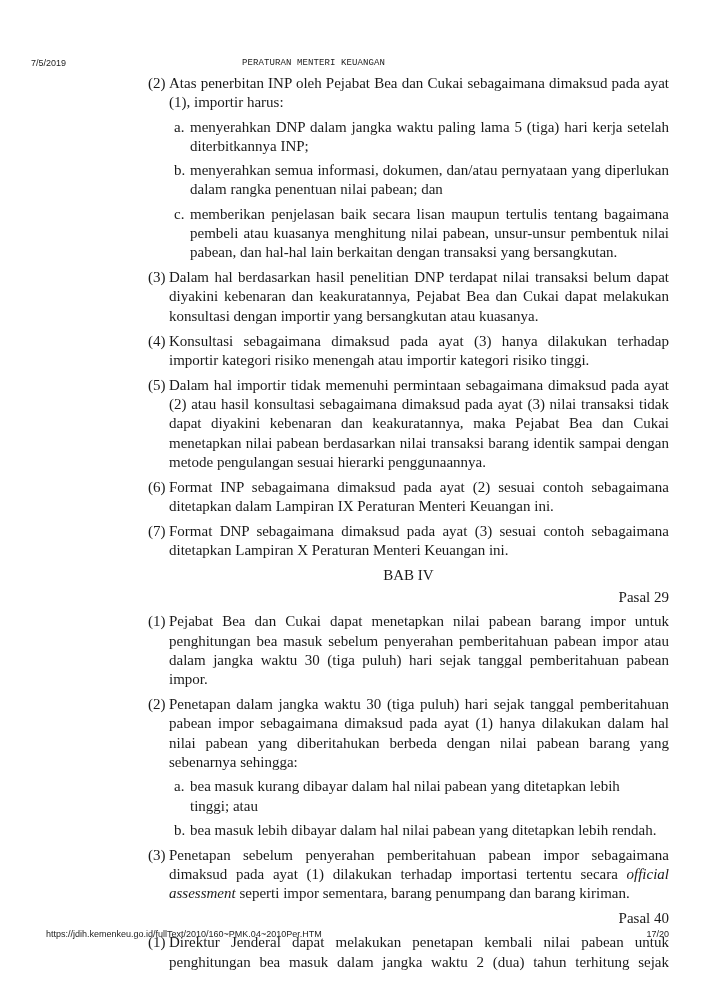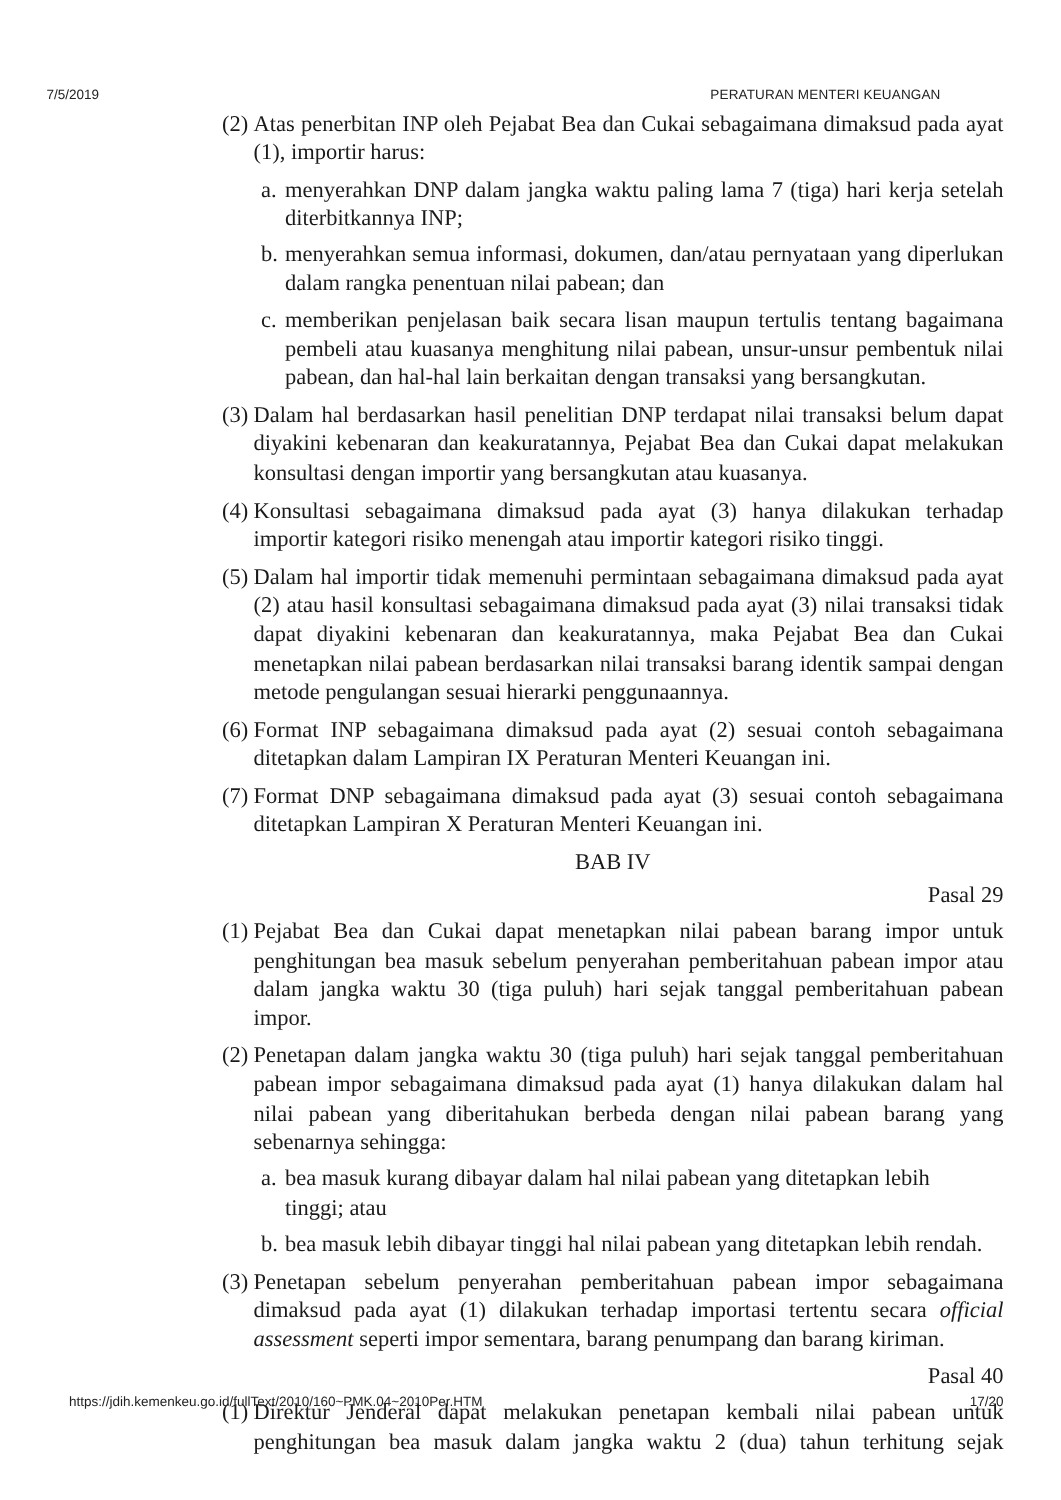--- a/index.html
+++ b/index.html
@@ -1,18 +1,18 @@
 <!DOCTYPE html>
 <html><head>
 <meta charset="utf-8">
 <style>
   html, body { margin:0; padding:0; background:#ffffff; }
   body { width:707px; height:1000px; position:relative; overflow:hidden; }
   .hdr-date { position:absolute; left:31px; top:58px; font-family:"Liberation Sans", sans-serif; font-size:9px; color:#222; }
-  .hdr-title { position:absolute; left:0; width:627px; top:58px; text-align:right; font-family:Liberation Sans, sans-serif; font-size:9px; color:#222; letter-spacing:0.1px; }
+  .hdr-title { position:absolute; left:0; width:627px; top:58px; text-align:center; font-family:Liberation Mono, monospace; font-size:9px; color:#222; letter-spacing:0.1px; }
   .ftr-url { position:absolute; left:46px; top:929px; font-family:"Liberation Sans", sans-serif; font-size:9px; color:#222;text-align:right; }
   .ftr-page { position:absolute; right:38px; top:929px; font-family:"Liberation Sans", sans-serif; font-size:9px; color:#222; }
   .body { position:absolute; left:148px; top:74px; width:521px; font-family:"Liberation Serif", serif; font-size:15px; line-height:19.3px; color:#1a1a1a; }
   .item { display:flex; margin-bottom:5.5px; }
   .num { width:21px; flex:none; }
   .txt { flex:1; text-align:justify; }
   .sub { display:flex; margin-top:5px; margin-left:5px; }
   .sub .num { width:16px; }
   .sub:first-child { margin-top:5px; }
   .center { text-align:center; margin-bottom:2px; }
@@ -27,21 +27,21 @@
 <div class="hdr-title">PERATURAN MENTERI KEUANGAN</div>
 
 <div class="body">
 
   <div class="item">
     <span class="num">(2)</span>
     <div class="txt">
       <div>Atas penerbitan INP oleh Pejabat Bea dan Cukai sebagaimana dimaksud pada ayat (1), importir harus:</div>
       <div class="sub">
         <span class="num">a.</span>
-        <span class="txt">menyerahkan DNP dalam jangka waktu paling lama 7 (tiga) hari kerja setelah diterbitkannya INP;</span>
+        <span class="txt">menyerahkan DNP dalam jangka waktu paling lama 5 (tiga) hari kerja setelah diterbitkannya INP;</span>
       </div>
       <div class="sub">
         <span class="num">b.</span>
         <span class="txt">menyerahkan semua informasi, dokumen, dan/atau pernyataan yang diperlukan dalam rangka penentuan nilai pabean; dan</span>
       </div>
       <div class="sub">
         <span class="num">c.</span>
         <span class="txt">memberikan penjelasan baik secara lisan maupun tertulis tentang bagaimana pembeli atau kuasanya menghitung nilai pabean, unsur-unsur pembentuk nilai pabean, dan hal-hal lain berkaitan dengan transaksi yang bersangkutan.</span>
       </div>
     </div>
@@ -78,21 +78,21 @@
   <div class="item">
     <span class="num">(2)</span>
     <div class="txt">
       <div>Penetapan dalam jangka waktu 30 (tiga puluh) hari sejak tanggal pemberitahuan pabean impor sebagaimana dimaksud pada ayat (1) hanya dilakukan dalam hal nilai pabean yang diberitahukan berbeda dengan nilai pabean barang yang sebenarnya sehingga:</div>
       <div class="sub">
         <span class="num">a.</span>
         <span class="txt nojust" style="padding-right:30px">bea masuk kurang dibayar dalam hal nilai pabean yang ditetapkan lebih tinggi; atau</span>
       </div>
       <div class="sub">
         <span class="num">b.</span>
-        <span class="txt nojust">bea masuk lebih dibayar tinggi hal nilai pabean yang ditetapkan lebih rendah.</span>
+        <span class="txt nojust">bea masuk lebih dibayar dalam hal nilai pabean yang ditetapkan lebih rendah.</span>
       </div>
     </div>
   </div>
   <div class="item">
     <span class="num">(3)</span>
     <span class="txt"><span>Penetapan sebelum penyerahan pemberitahuan pabean impor sebagaimana dimaksud pada ayat (1) dilakukan terhadap importasi tertentu secara </span><em>official assessment</em><span> seperti impor sementara, barang penumpang dan barang kiriman.</span></span>
   </div>
 
   <div class="pasal">Pasal 40</div>
   <div class="item">

